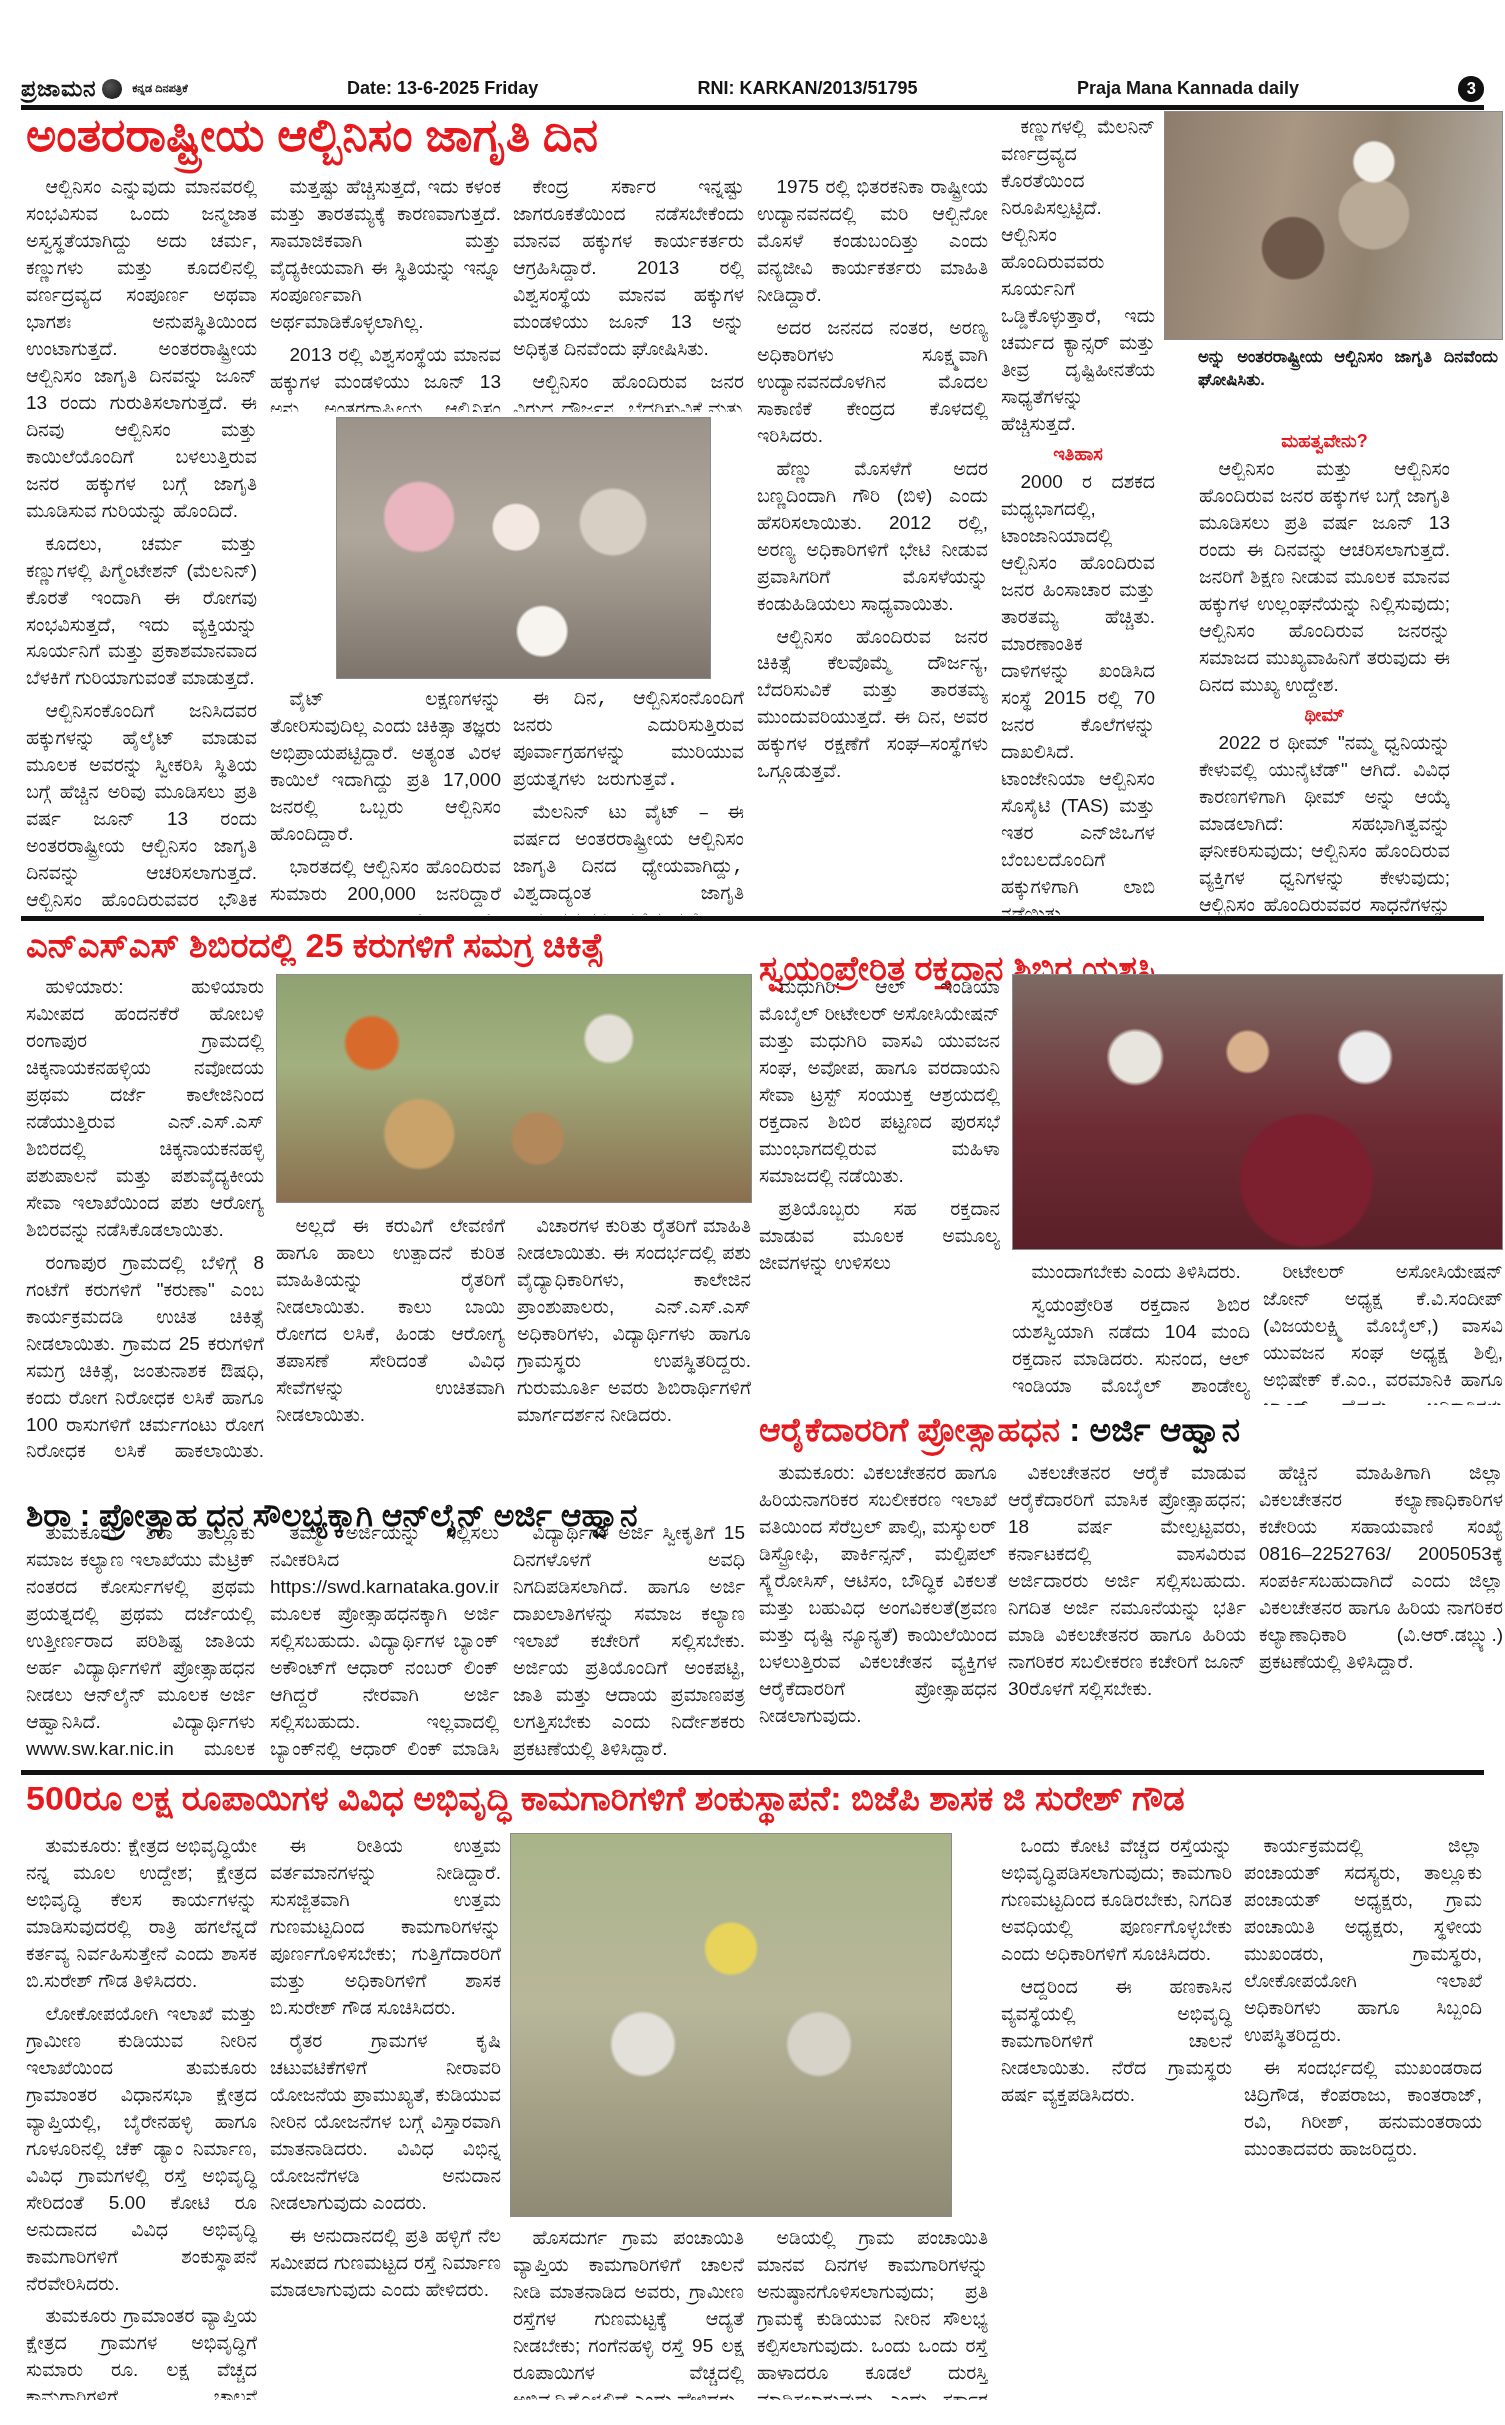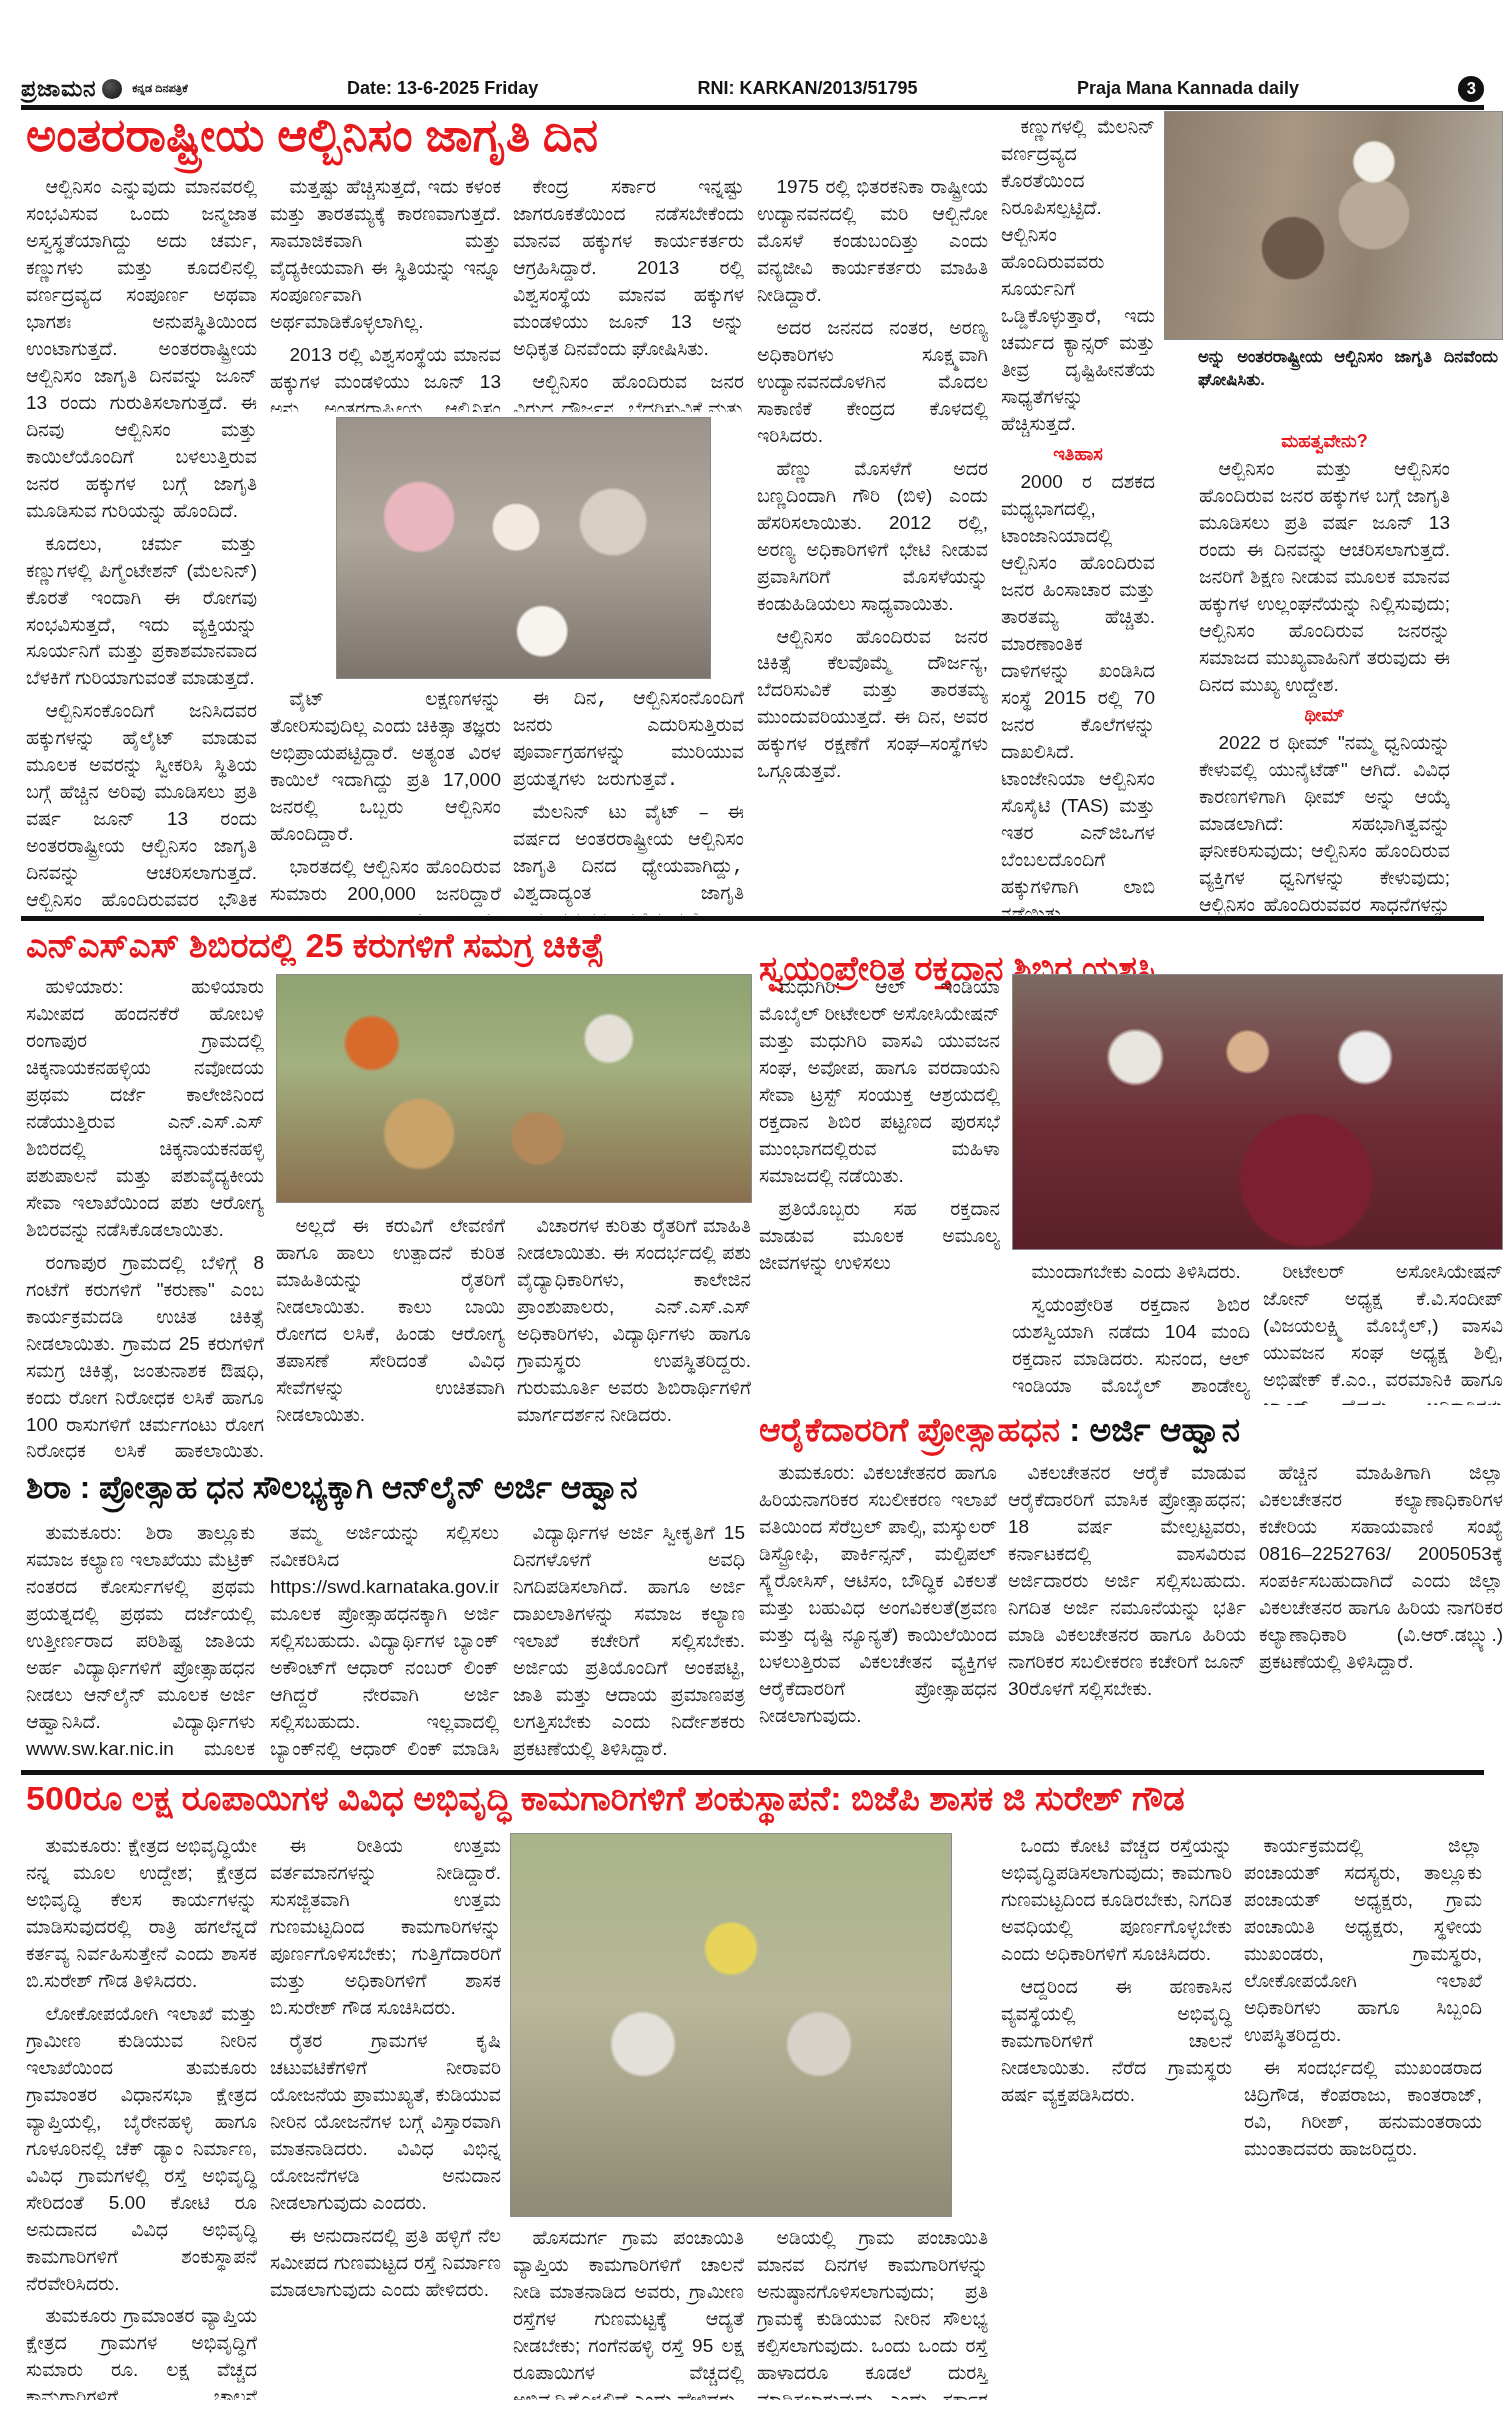--- a/index.html
+++ b/index.html
@@ -11,21 +11,21 @@
   .logo{display:flex;align-items:center;gap:6px;font-weight:bold;}
   .logo-main{font-size:22.5px;letter-spacing:0.7px;}
   .logo-emblem{width:19.5px;height:19.5px;border-radius:50%;background:radial-gradient(circle at 35% 35%,#555,#111);display:inline-block;}
   .logo-sub{font-size:11.2px;font-weight:bold;margin-left:4.5px;}
   .head-item{font-size:18px;font-weight:bold;}
   .pageno{width:25.5px;height:25.5px;border-radius:50%;background:#111;color:#fff;font-size:16.5px;font-weight:bold;
           display:flex;align-items:center;justify-content:center;}
   .rule{position:absolute;left:21px;width:1463px;height:5.2px;background:#111;}
   
   .headline-red{color:#e8191d;font-weight:bold;line-height:1.0;white-space:nowrap;}
-  .headline-black{color:#111;font-weight:bold;line-height:1.0;white-space:nowrap;}
+  .headline-black{color:#111;font-weight:bold;line-height:1.0;white-space:nowrap;margin-top:28px;}
   .h-main{font-size:46px;}
   .h-sec{font-size:34px;}
   
   .col{position:absolute;overflow:hidden;text-align:justify;}
   .para{margin:0 0 6px 0;font-size:19px;line-height:1.42;text-indent:19.5px;}
   .subhead{color:#e8191d;font-weight:bold;font-size:18px;text-align:center;margin:4.5px 0;text-indent:0;}
   .caption{font-size:16.5px;line-height:1.4;font-weight:bold;text-align:justify;}
   
   .photo{position:absolute;border:0.7px solid #8a8a8a;box-sizing:border-box;}
   .ph-boy{background:

